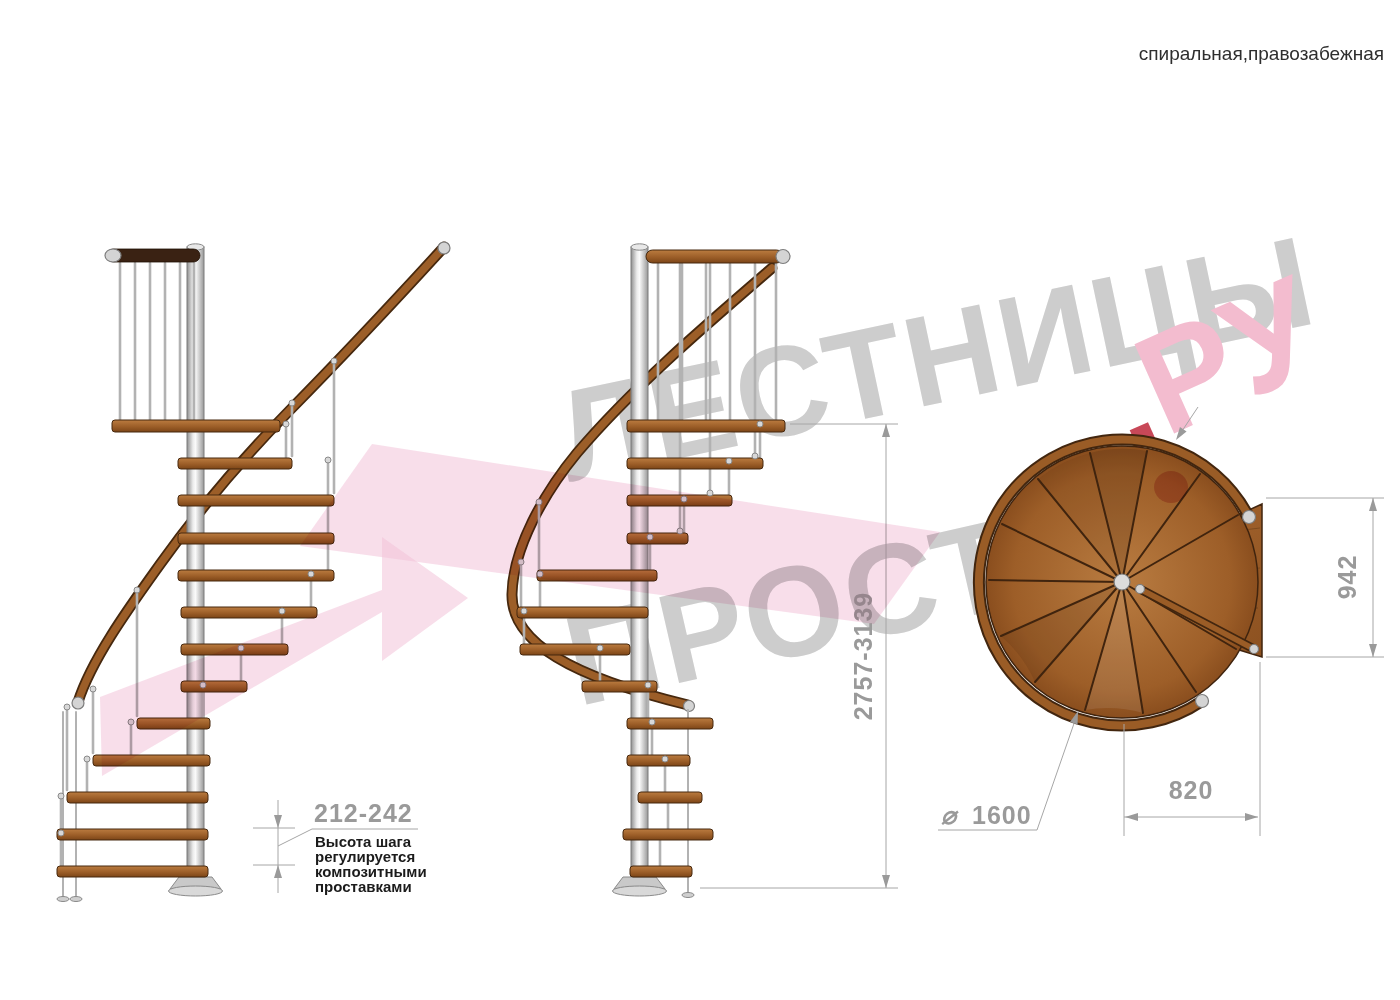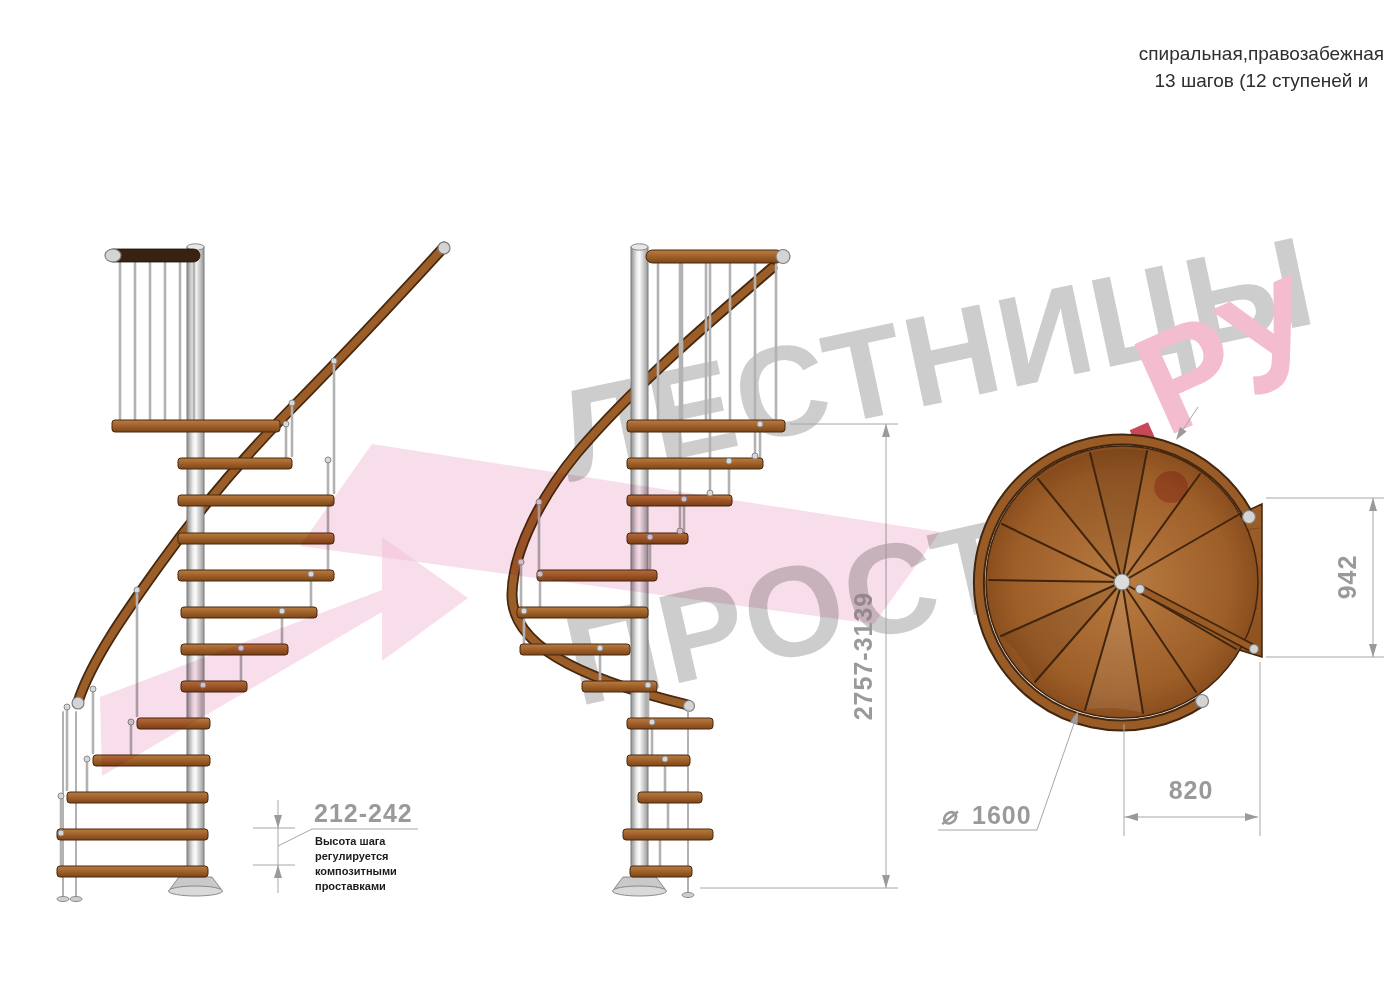--- a/index.html
+++ b/index.html
@@ -13,24 +13,24 @@
   #wm2{left:556px;top:610px;font-size:128px;line-height:110px;letter-spacing:3px;
        transform:rotate(-13deg);transform-origin:0 0;}
   #wm3{left:1136px;top:338px;font-size:142px;line-height:130px;
        transform:rotate(-24deg);transform-origin:0 100%;}
   #wm3 .dot{color:#c84858;}
   #wm3 .ru{color:#f3bccf;}
   
   #draw{position:absolute;left:0;top:0;}
   .blend{mix-blend-mode:multiply;}
   
-  #header{position:absolute;top:40px;right:16px;text-align:center;
+  #header{position:absolute;top:40px;right:16px;text-align:left;
           font-size:19px;line-height:27px;color:#2e2e2e;}
   
-  #note{position:absolute;left:315px;top:834px;font-size:11px;line-height:15px;
+  #note{position:absolute;left:315px;top:834px;font-size:15px;line-height:15px;
         font-weight:bold;color:#1b1b1b;white-space:pre-line;}
   text{font-family:"Liberation Sans",sans-serif;}
   .dimtxt{fill:#9a9a9a;font-weight:bold;font-size:25px;letter-spacing:1px;}
   .dline{stroke:#a6a6a6;stroke-width:1;fill:none;}
   .arr{fill:#9a9a9a;}
   .rod{stroke:#b2b2b2;stroke-width:2.6;stroke-linecap:round;}
   .rodthin{stroke:#b2b2b2;stroke-width:2;stroke-linecap:round;}
   .knob{fill:#d8d8d8;stroke:#8a8a8a;stroke-width:1;}
   .cap{fill:#d4d4d4;stroke:#7d7d7d;stroke-width:1.2;}
   .step{fill:url(#wood);stroke:#46280e;stroke-width:1;}
@@ -328,21 +328,20 @@
 
     <g class="blend">
       <polygon points="372,444 940,532 874,624 300,546" fill="#f2c3d8" fill-opacity="0.55"></polygon>
       <polygon points="100,697 382,590 382,537 468,598 382,661 382,612 102,776" fill="#f2c3d8" fill-opacity="0.55"></polygon>
       <ellipse cx="1171" cy="487" rx="17" ry="16" fill="#c84858" fill-opacity="0.4"></ellipse>
     </g>
   </svg>
 
   <div id="header">
     <div>спиральная,правозабежная</div>
-    <div>13 шагов (12 ступеней и</div>
   </div>
 
   <div id="note">Высота шага
 регулируется
 композитными
 проставками</div>
 
 </div>
 
 </body></html>

